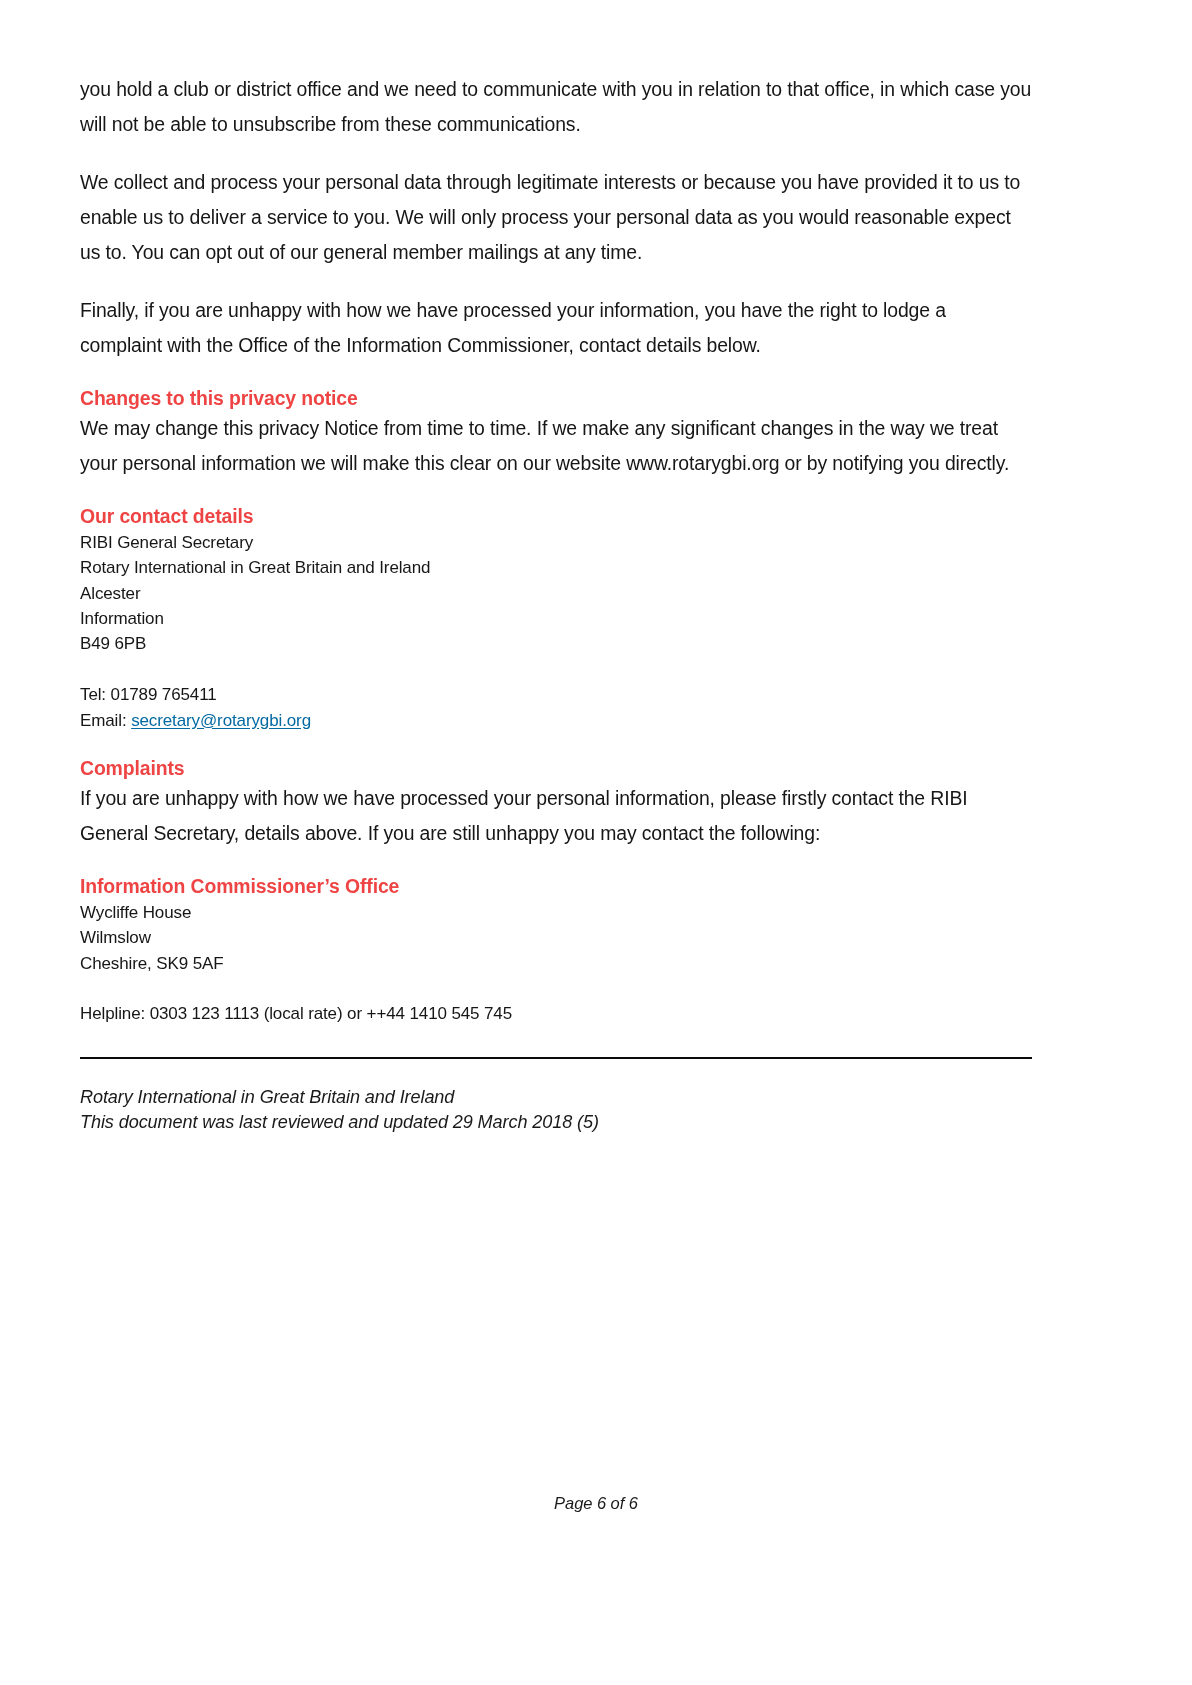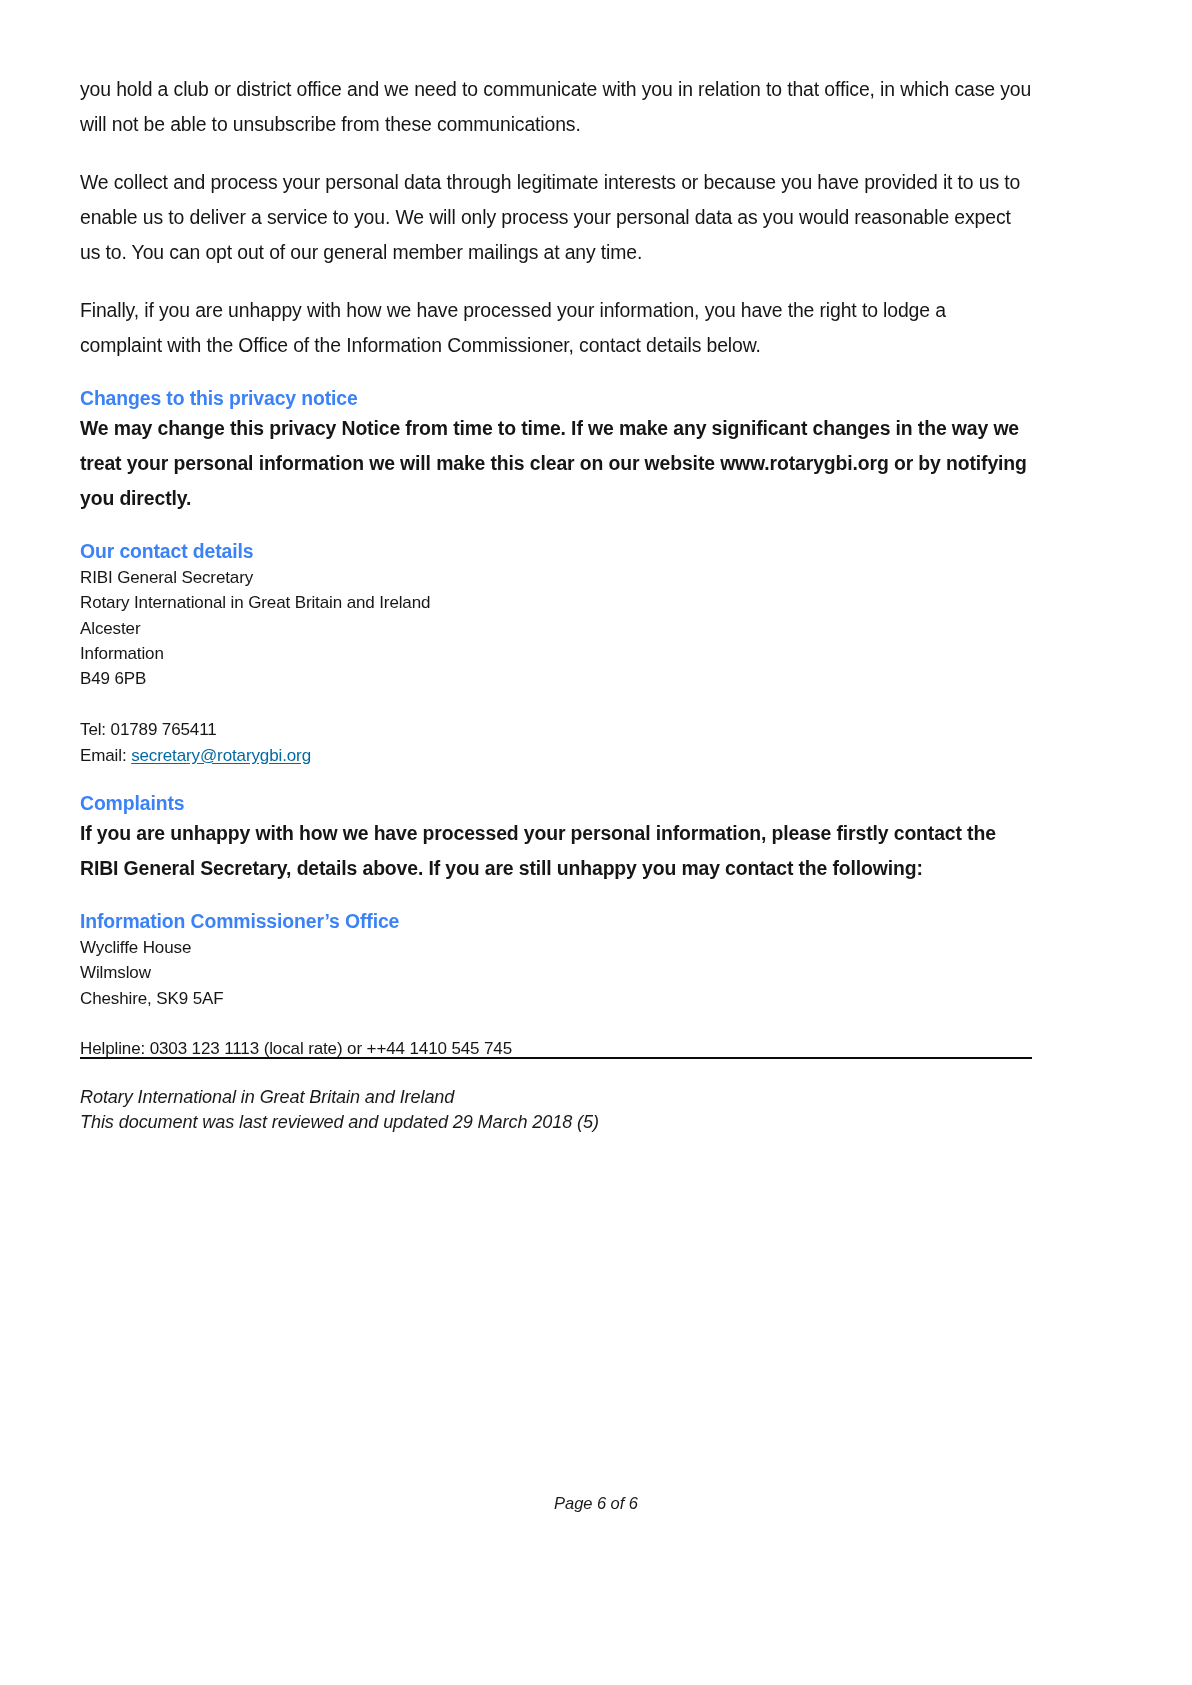--- a/index.html
+++ b/index.html
@@ -32,29 +32,28 @@
   }
   p.para {
     margin: 0 0 23px 0;
     font-size: 19.4px;
     line-height: 35px;
     letter-spacing: -0.12px;
     color: #161616;
   }
   p.para.tight {
     margin-bottom: 0;
-    font-weight: bold;
   }
   .blockhead {
     font-weight: bold;
     font-size: 19.4px;
     line-height: 25.4px;
     letter-spacing: -0.12px;
     margin: 0;
-    color: #3b82f6;
+    color: #ef4444;
   }
   .block {
     margin: 0 0 23px 0;
   }
   .line {
     font-size: 17px;
     line-height: 25.4px;
     letter-spacing: -0.12px;
     margin: 0;
     color: #161616;

